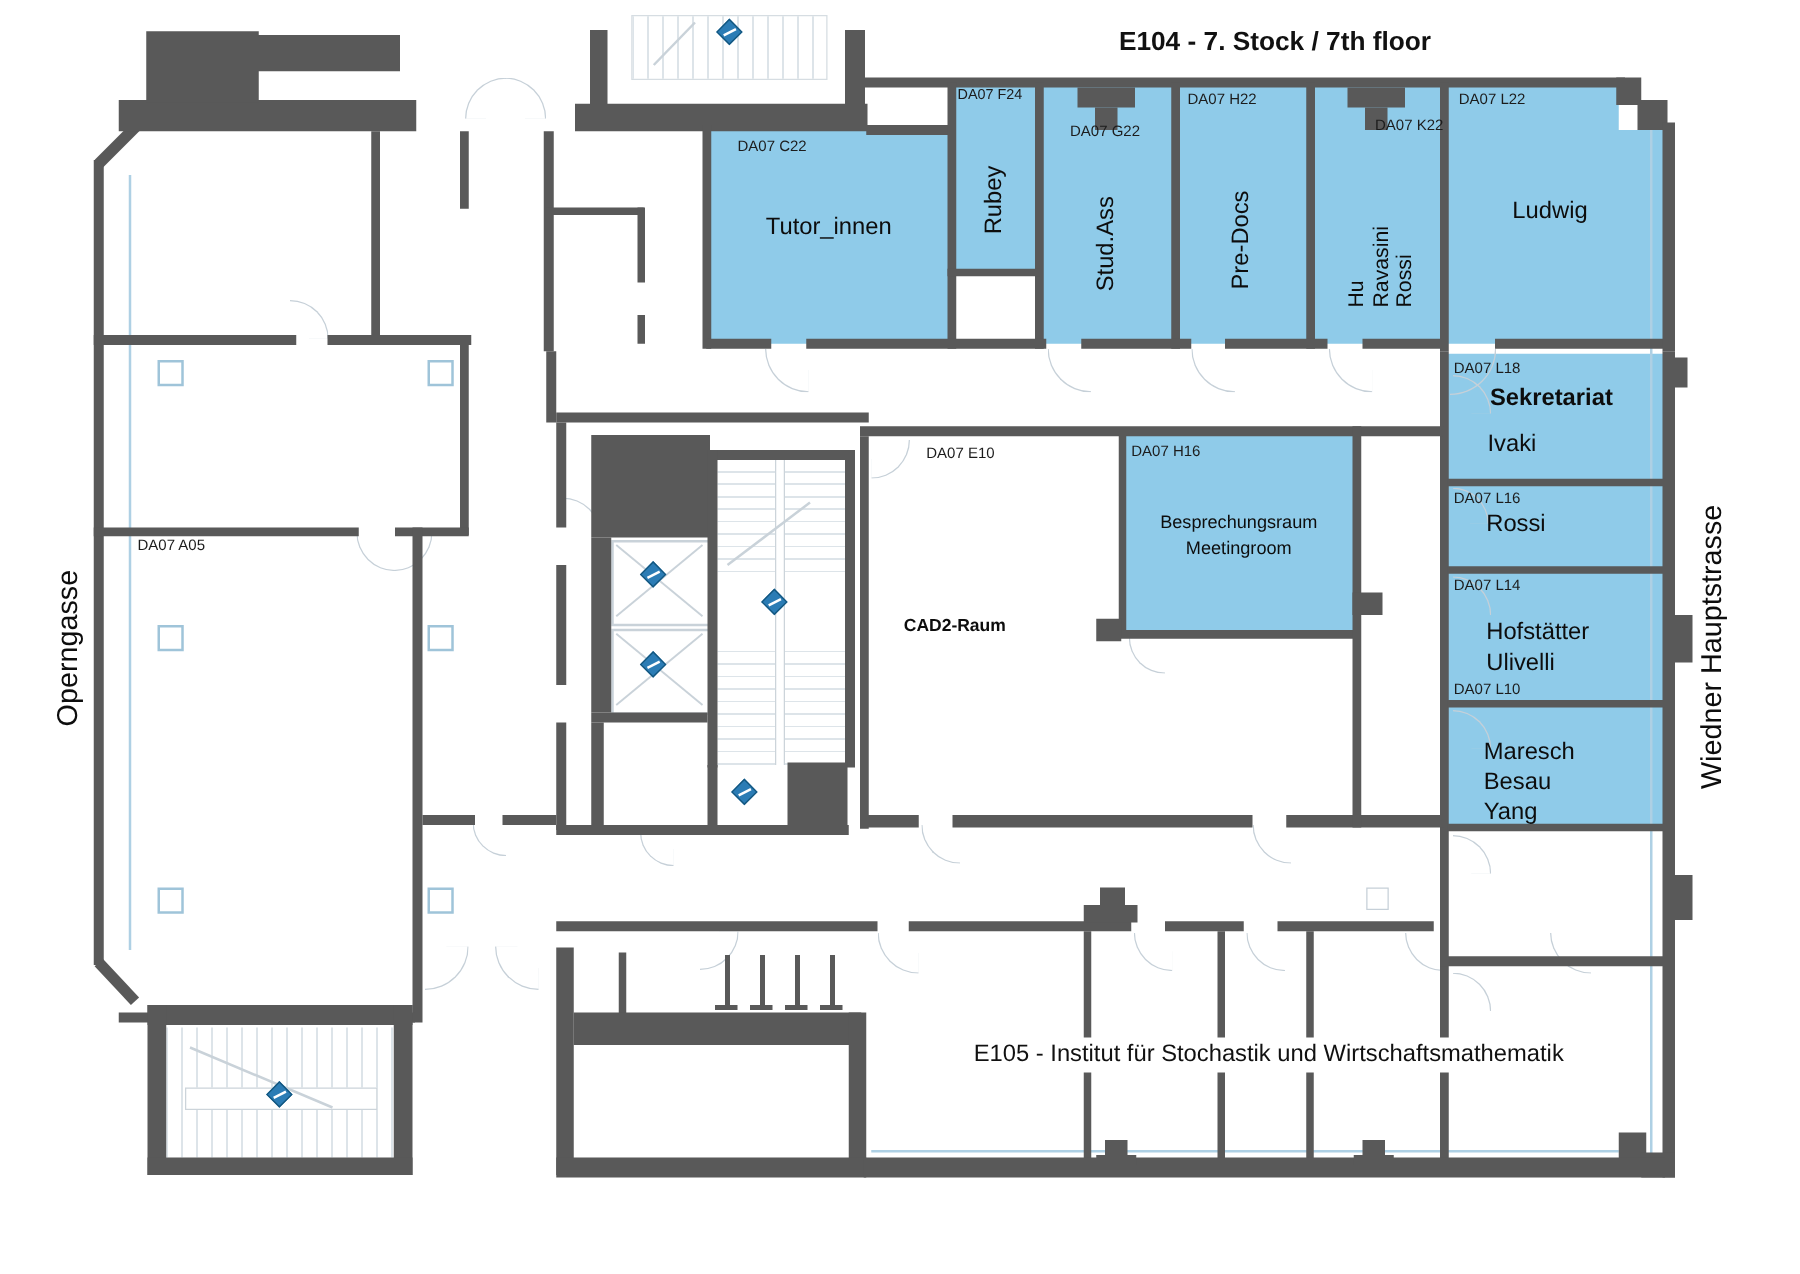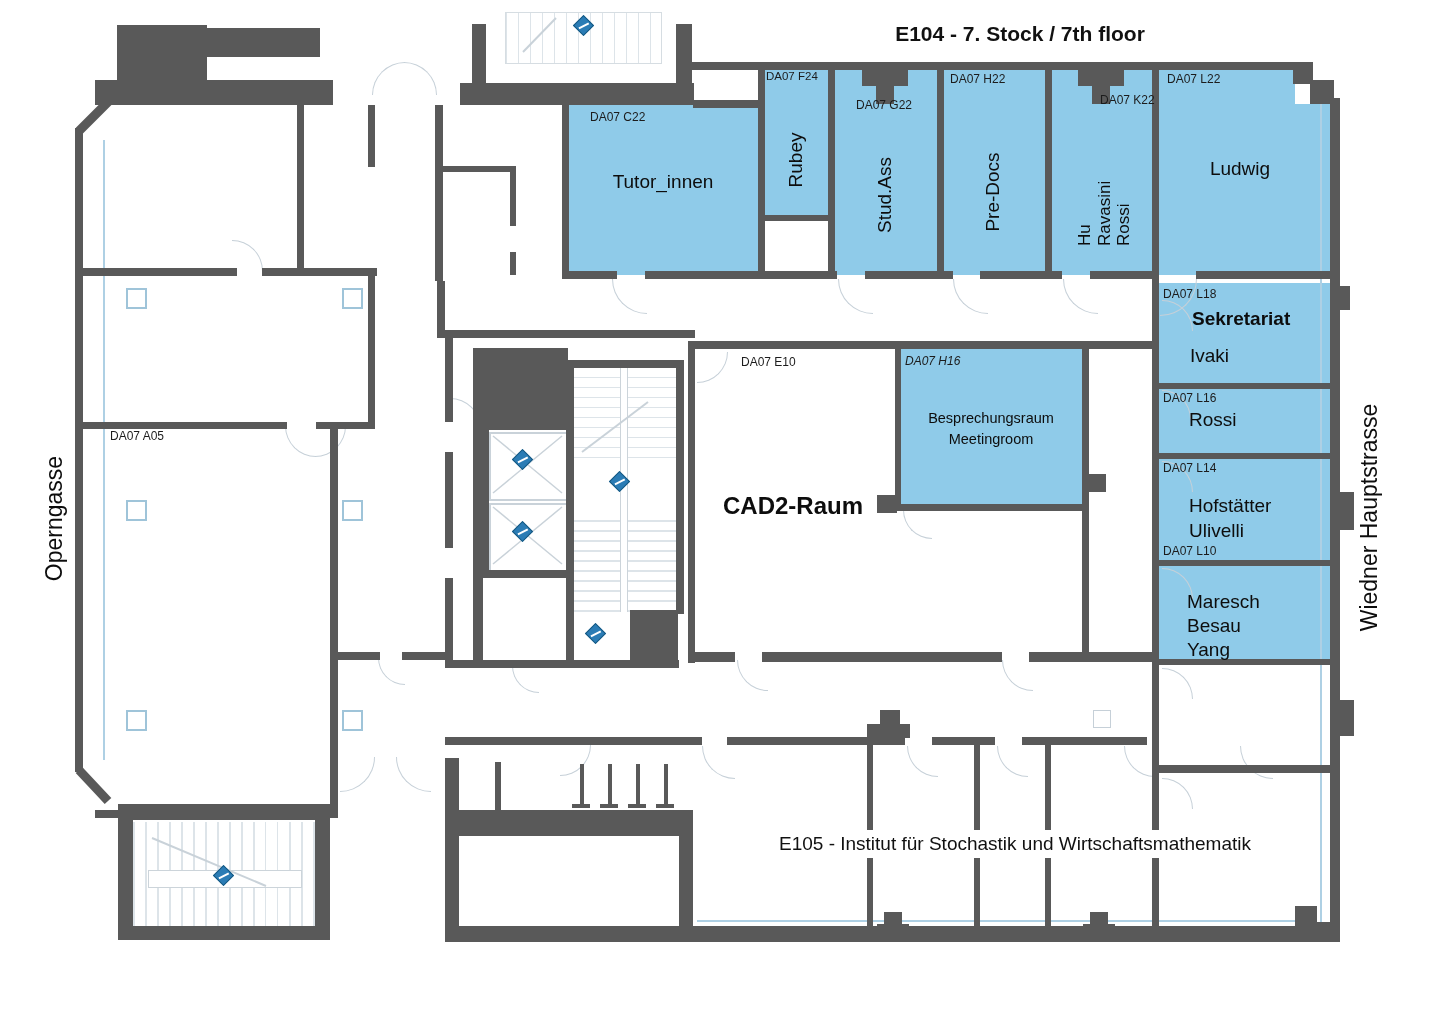--- a/index.html
+++ b/index.html
@@ -285,22 +285,22 @@
 
   <div class="code" style="left:1163px;top:461px;text-align:right;">DA07 L14</div>
   <div class="name pre" style="left:1189px;top:494px;line-height:1.3;">Hofstätter
 Ulivelli</div>
 
   <div class="code" style="left:1163px;top:544px;">DA07 L10</div>
   <div class="name pre" style="left:1187px;top:590px;line-height:1.27;">Maresch
 Besau
 Yang</div>
 
-  <div class="code" style="left:905px;top:354px;font-style:italic;">DA07 H16</div>
+  <div class="code" style="left:905px;top:354px;">DA07 H16</div>
   <div class="name pre ctr" style="left:891px;top:408px;width:200px;font-size:14.5px;line-height:1.45;">Besprechungsraum
 Meetingroom</div>
 
   <div class="code" style="left:741px;top:355px;">DA07 E10</div>
-  <div class="name bold" style="left:723px;top:492px;font-size:24px;">CAD2-Raum</div>
+  <div class="name bold" style="left:723px;top:492px;font-size:14px;">CAD2-Raum</div>
 
   <div class="code" style="left:110px;top:429px;">DA07 A05</div>
 
 </div>
 
 </body></html>

